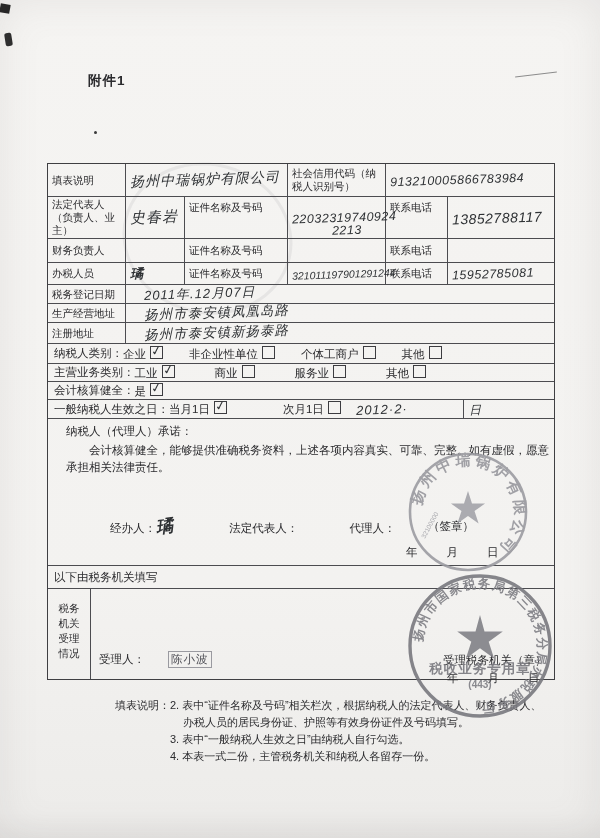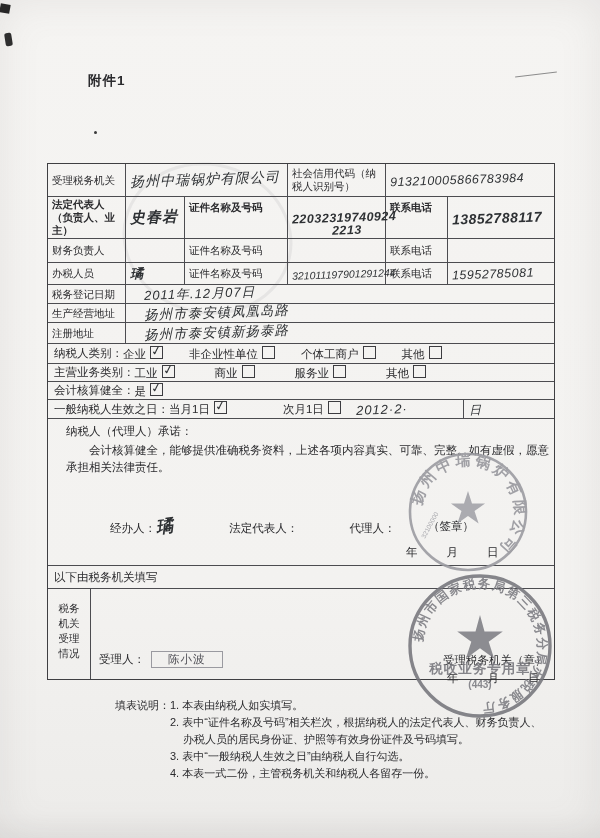--- a/index.html
+++ b/index.html
@@ -41,21 +41,21 @@
   .commit{position:relative;width:506px;}
   .commit-title{position:absolute;left:6px;top:5px;font-size:11.5px;}
   .commit-body{position:absolute;left:6px;top:23px;width:492px;font-size:11.5px;line-height:17px;text-indent:2em;}
   .agent-line{position:absolute;left:50px;top:96px;font-size:11.5px;}
   .agent-line span{margin-right:0;}
   .sign-hint{position:absolute;left:368px;top:100px;font-size:11.5px;}
   .commit-date{position:absolute;left:346px;top:126px;font-size:11.5px;letter-spacing:2px;}
   
   .pre4{white-space:pre-line;font-size:10.5px;line-height:15px;text-align:center;padding-top:12px;}
   .acceptor-line{position:absolute;left:8px;top:62px;font-size:11.5px;}
-  .name-stamp{display:inline-block;border:1px solid #9a9aa0;padding:0 16px;color:#4e4e55;margin-left:6px;font-size:11.5px;letter-spacing:1px;}
+  .name-stamp{display:inline-block;border:1px solid #9a9aa0;padding:0 2px;color:#4e4e55;margin-left:23px;font-size:11.5px;letter-spacing:1px;}
   .seal-label{position:absolute;left:352px;top:64px;font-size:11.5px;}
   .auth-date{position:absolute;left:356px;top:82px;font-size:11.5px;letter-spacing:2px;}
   
   .seal{position:absolute;z-index:5;opacity:.88;}
   .company-seal{left:403px;top:447px;width:130px;height:130px;}
   .tax-seal{left:405px;top:571px;width:150px;height:150px;}
   
   .notes{position:absolute;left:115px;top:697px;width:450px;font-size:11px;line-height:16.5px;}
   .notes-label{display:inline-block;vertical-align:top;font-weight:normal;}
   .notes-items{display:inline-block;vertical-align:top;width:378px;}
@@ -70,31 +70,31 @@
   <div class="mark2"></div>
   <div class="scratch"></div>
   <div class="ghost-stamp"></div>
 
   <div class="attachment">附件1</div>
   <div class="tiny-dot"></div>
 
   <div class="tbl">
 
     <div class="row" style="height:33px;">
-      <div class="cell lbl" style="width:78px;">受理税务机关</div>
+      <div class="cell lbl" style="width:78px;">填表说明</div>
       <div class="cell vmid" style="width:162px;">
         <span class="hw hw-name" style="font-size:14px;">扬州中瑞锅炉有限公司</span>
       </div>
       <div class="cell lbl" style="width:98px;">社会信用代码（纳税人识别号）</div>
       <div class="cell vmid" style="width:168px;">
         <span class="hw hw-num">913210005866783984</span>
       </div>
     </div>
 
-    <div class="row" style="height:42px;font-weight:bold;">
+    <div class="row" style="height:42px;">
       <div class="cell lbl" style="width:78px;">法定代表人（负责人、业主）</div>
       <div class="cell vmid" style="width:59px;">
         <span class="hw hw-name">史春岩</span>
       </div>
       <div class="cell lbl" style="width:103px;align-items:flex-start;padding-top:4px;">证件名称及号码</div>
       <div class="cell" style="width:98px;">
         <div class="hw hw-num" style="margin-top:12px;">22032319740924</div>
         <div class="hw hw-num" style="margin-left:40px;margin-top:-2px;">2213</div>
       </div>
       <div class="cell lbl" style="width:62px;align-items:flex-start;padding-top:4px;">联系电话</div>
@@ -235,20 +235,19 @@
         <textPath href="#arcTax" startOffset="4">扬州市国家税务局第三税务分局办税服务厅</textPath>
       </text>
       <polygon points="75,44 79.5,60.6 97.8,60.6 83.7,70.8 89.1,87.4 75,77.2 60.9,87.4 66.3,70.8 52.2,60.6 70.5,60.6" fill="#7f7f85"></polygon>
       <text x="75" y="102" font-size="13.5" font-weight="bold" fill="#76767c" text-anchor="middle" letter-spacing="1">税收业务专用章</text>
       <text x="75" y="117" font-size="10" font-weight="bold" fill="#7b7b81" text-anchor="middle">(443)</text>
     </svg>
   </div>
 
   <div class="notes">
     <span class="notes-label">填表说明：</span><div class="notes-items">
-      <div class="note-item">1. 本表由纳税人如实填写。</div>
       <div class="note-item">2. 表中“证件名称及号码”相关栏次，根据纳税人的法定代表人、财务负责人、办税人员的居民身份证、护照等有效身份证件及号码填写。</div>
       <div class="note-item">3. 表中“一般纳税人生效之日”由纳税人自行勾选。</div>
       <div class="note-item">4. 本表一式二份，主管税务机关和纳税人各留存一份。</div>
     </div>
   </div>
 
 </div>
 
 </body></html>

